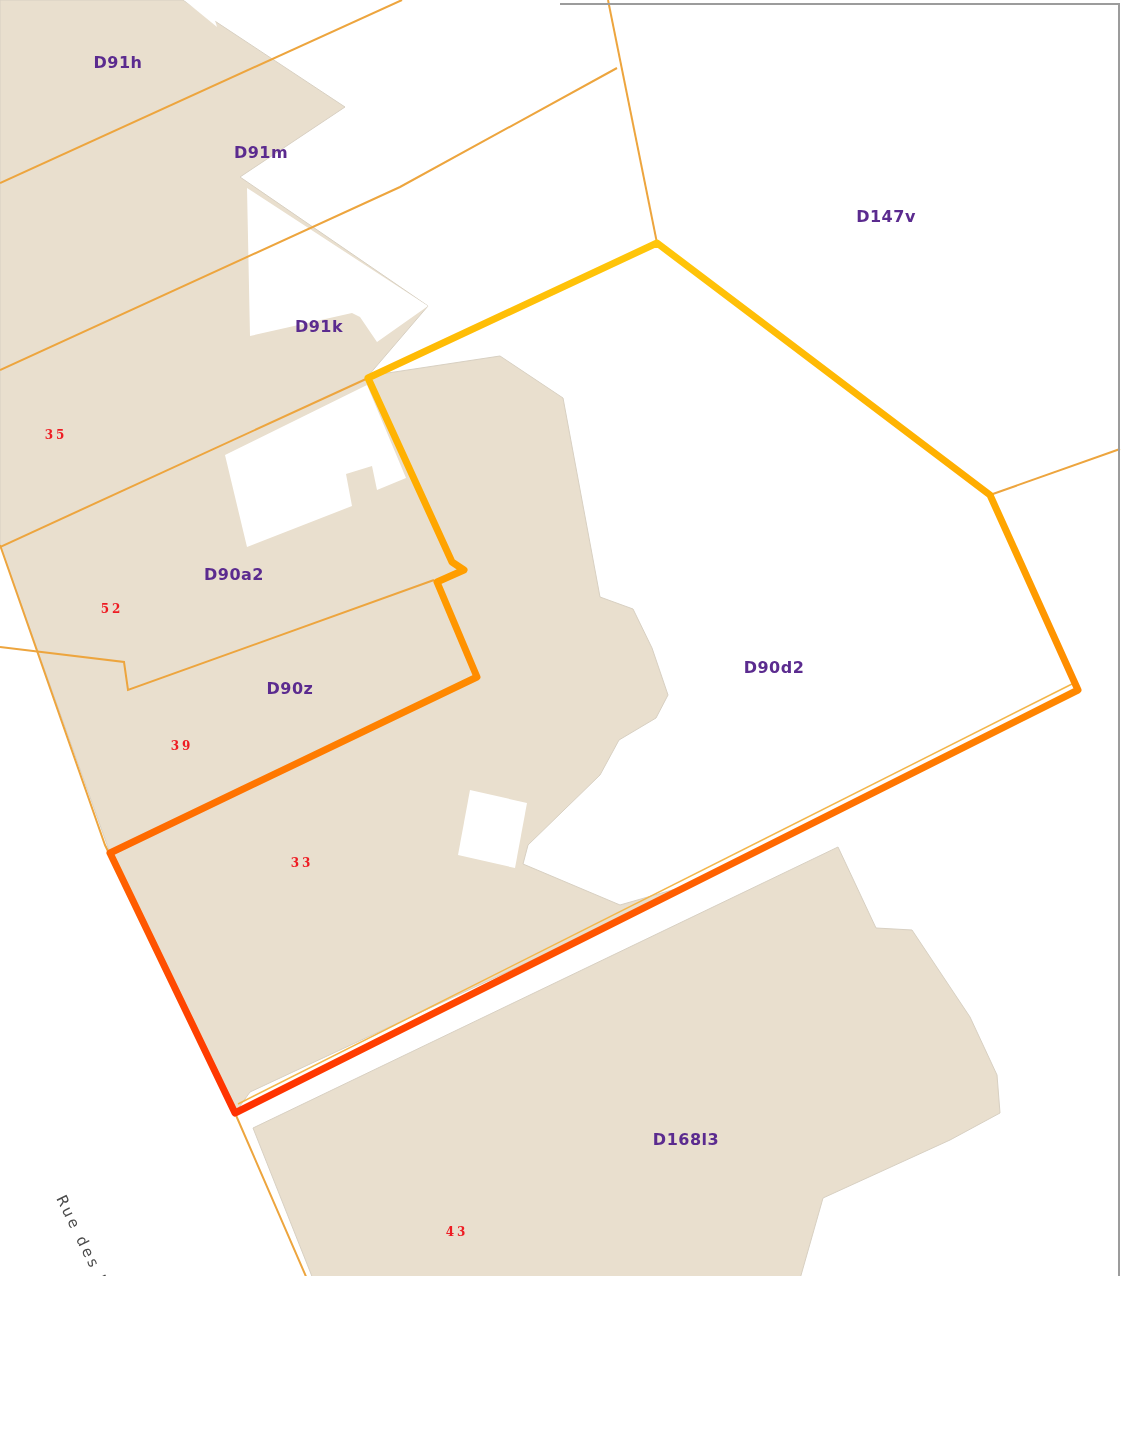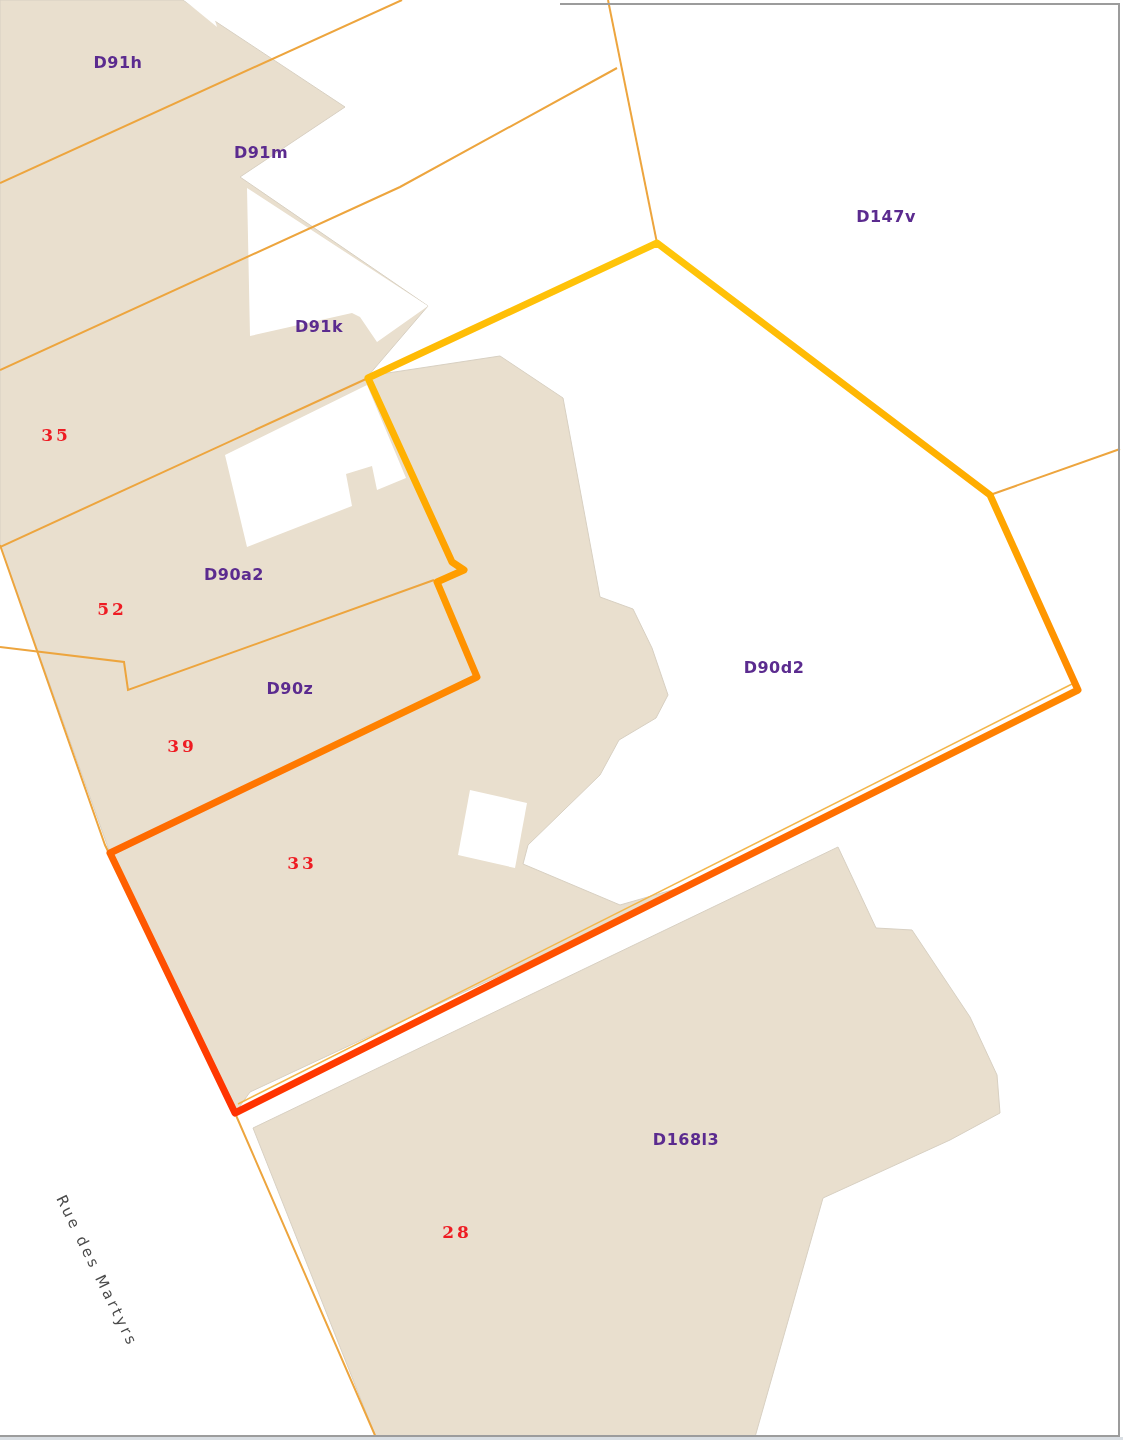--- a/index.html
+++ b/index.html
@@ -1,39 +1,39 @@
 <!DOCTYPE html>
 <html style="--bg: #FFFFFF; --purple: #5B2B8F; --red: #EE1C23; --gray: #4A4A4A;"><head>
 <meta charset="utf-8">
 <style>
   html,body{margin:0;padding:0;background:#fff;}
   #map-root{
     position:relative;
-    width:1123px;height:1440px;
+    width:1123px;height:1276px;
     overflow:hidden;
     background:var(--bg,#ffffff);
     font-family:"DejaVu Sans", "Liberation Sans", sans-serif;
     text-decoration:underline;
   }
   #map-svg{position:absolute;left:0;top:0;}
   .label-layer{position:absolute;left:0;top:0;width:100%;height:100%;pointer-events:none;}
   .plabel{
     position:absolute;
     transform:translate(-50%,-50%);
     font-family:"DejaVu Sans","Liberation Sans",sans-serif;
     font-weight:bold;font-size:16px;
     color:var(--purple,#5B2B8F);
     letter-spacing:0.5px;
     white-space:nowrap;
   }
   .hnum{
     position:absolute;
     transform:translate(-50%,-50%);
     font-family:"DejaVu Serif","Liberation Serif",serif;
-    font-weight:bold;font-size:17px;
+    font-weight:bold;font-size:12px;
     color:var(--red,#EE1C23);
     letter-spacing:3px;
     white-space:nowrap;
     text-align:center;
   }
   .street{
     position:absolute;
     left:97px;top:1271px;
     transform:translate(-50%,-50%) rotate(64deg);
     transform-origin:center center;
@@ -104,19 +104,19 @@
       <div class="plabel" style="left: 196px; top: 574px; margin-left: 38px;">D90a2</div>
       <div class="plabel" style="left: 290px; top: 688px;">D90z</div>
       <div class="plabel" style="left: 774px; top: 667px;">D90d2</div>
       <div class="plabel" style="left: 686px; top: 1139px;">D168l3</div>
     </div>
   <div class="label-layer" id="house-number-layer">
       <div class="hnum" style="left: 56px; top: 435px;">35</div>
       <div class="hnum" style="left: 112px; top: 609px;">52</div>
       <div class="hnum" style="left: 182px; top: 738px; margin-top: 8px;">39</div>
       <div class="hnum" style="left: 302px; top: 863px;">33</div>
-      <div class="hnum" style="left: 457px; top: 1232px;">28</div>
+      <div class="hnum" style="left: 457px; top: 1232px;">43</div>
     </div>
 
   <div class="street">Rue des Martyrs</div>
 
   <div class="bottom-strip"></div>
 </div>
 
 </body></html>

